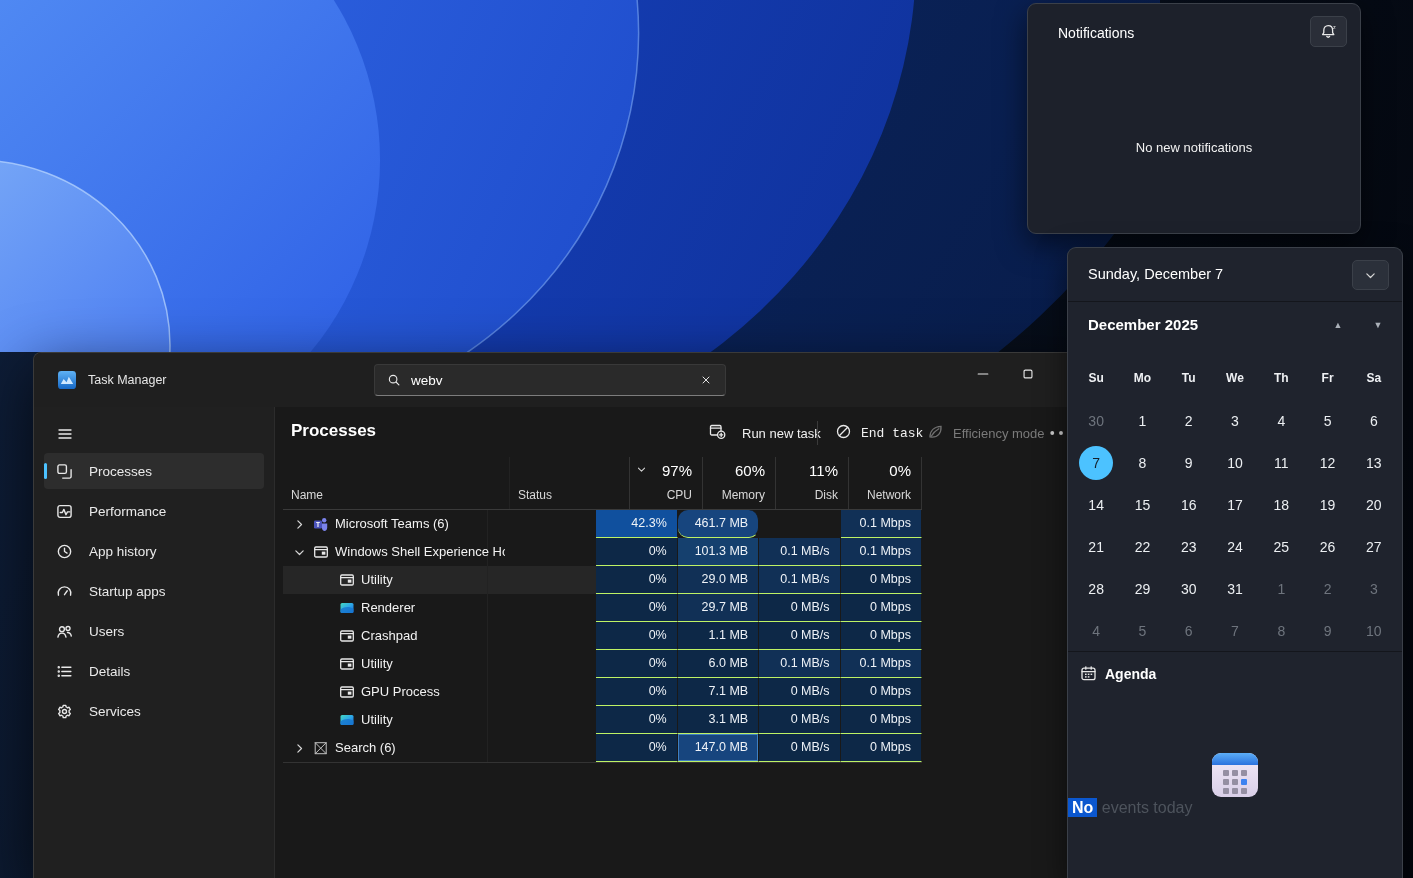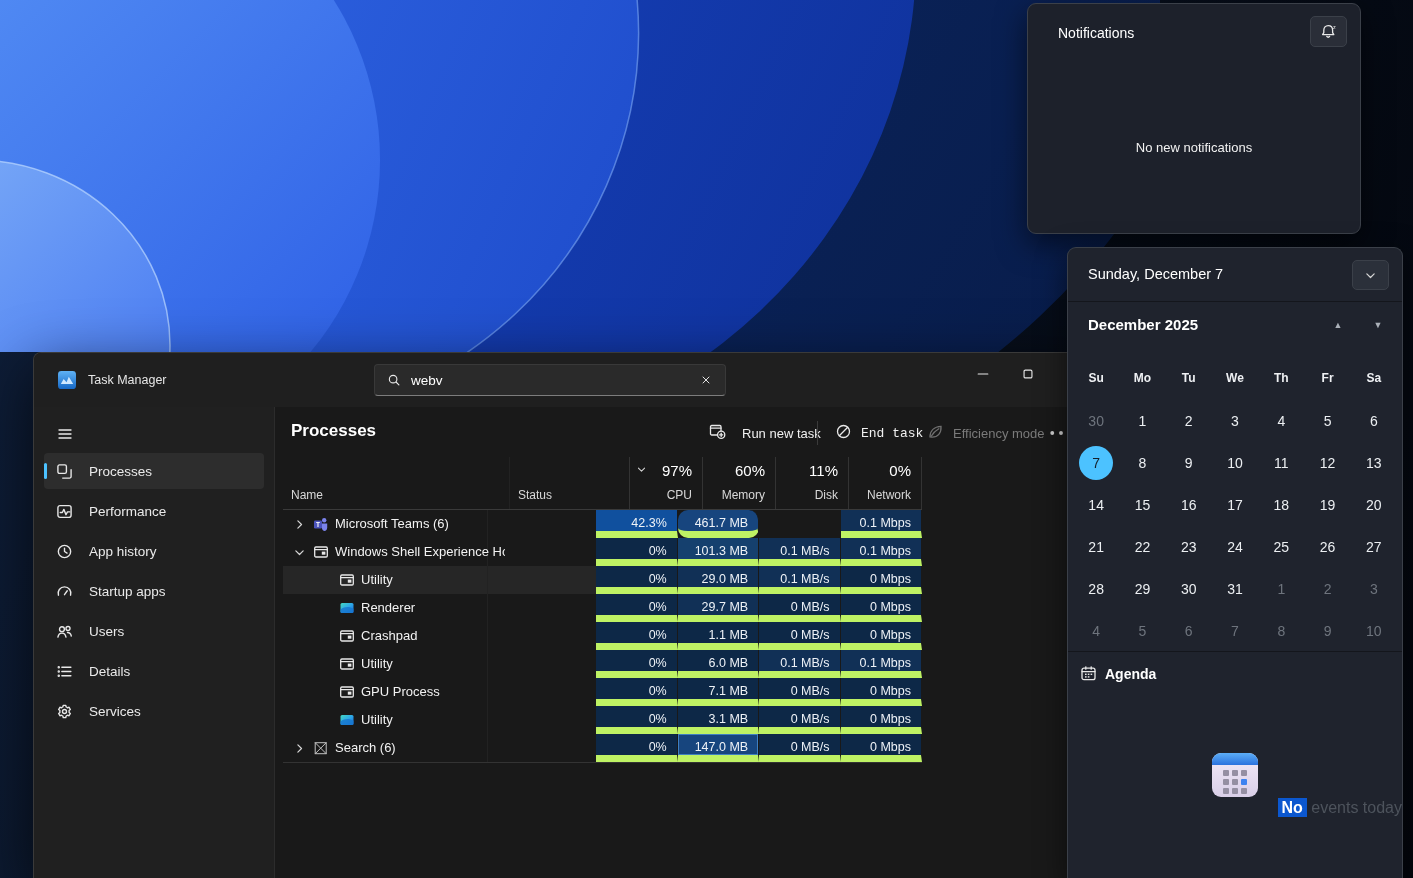--- a/index.html
+++ b/index.html
@@ -78,21 +78,21 @@
   .proc-row.hover .c-name, .proc-row.hover .c-status { background:#262626; }
   .chev { position:absolute; left:10px; top:7px; width:13px; height:13px; }
   .chev svg { width:13px; height:13px; }
   .picon { position:absolute; left:30px; top:6px; width:16px; height:16px; }
   .picon svg { width:16px; height:16px; }
   .c-name.child .picon { left:56px; }
   .ptext { position:absolute; left:52px; top:0; line-height:28px; font-size:13px; color:#f2f2f2;
     white-space:nowrap; overflow:hidden; max-width:170px; }
   .c-name.child .ptext { left:78px; }
   .c-num.heat { width:89px; text-align:right; padding-right:10px; line-height:27px;
-    font-size:12.5px; color:#eef2f7; border-right:1px solid #191919; border-bottom:7px solid #bef264; }
+    font-size:12.5px; color:#eef2f7; border-right:1px solid #191919; border-bottom:1px solid #bef264; }
   .tbl-bottom { height:1px; background:#333333; }
 
   
   .notif-panel { position:absolute; left:1027px; top:3px; width:334px; height:231px;
     background:#1d212b; border:1px solid #3b4049; border-radius:9px;
     box-shadow:0 10px 30px rgba(0,0,0,.55); }
   .notif-title { position:absolute; left:30px; top:21px; font-size:14px; color:#ffffff; }
   .notif-dnd { position:absolute; right:13px; top:12px; width:37px; height:31px;
     background:#2a2e38; border:1px solid #3b4049; border-radius:5px;
     display:flex; align-items:center; justify-content:center; }
@@ -126,21 +126,21 @@
   .day .d-in { width:34px; height:34px; display:flex; align-items:center; justify-content:center;
     border-radius:50%; }
   .day.sel .d-in { background:var(--accent); color:#15202b; }
   .cal-agenda-div { position:absolute; left:0; right:0; top:403px; height:1px; background:#14161c; }
   .agenda-head { position:absolute; left:0; top:412px; right:0; height:28px; }
   .agenda-icon { position:absolute; left:12px; top:5px; width:17px; height:17px; }
   .agenda-icon svg { width:17px; height:17px; }
   .agenda-title { position:absolute; left:37px; top:6px; font-size:14px; font-weight:600; color:#ffffff; }
   .agenda-cal-glyph { position:absolute; left:50%; top:501px; transform:translateX(-50%);
     width:48px; height:52px; }
-  .agenda-empty { position:absolute; left:0; right:0; top:549px; text-align:right;
+  .agenda-empty { position:absolute; left:0; right:0; top:549px; text-align:left;
     font-size:16px; line-height:22px; }
   .agenda-empty .hl { background:var(--find); color:#ffffff; font-weight:700; padding:1px 4px; }
   .agenda-empty .rest { color:#4d535c; }
 </style>
 </head>
 <body>
 
 <div id="desktop">
 
   <svg id="bloom" width="1160" height="352" viewBox="0 0 1160 352">

